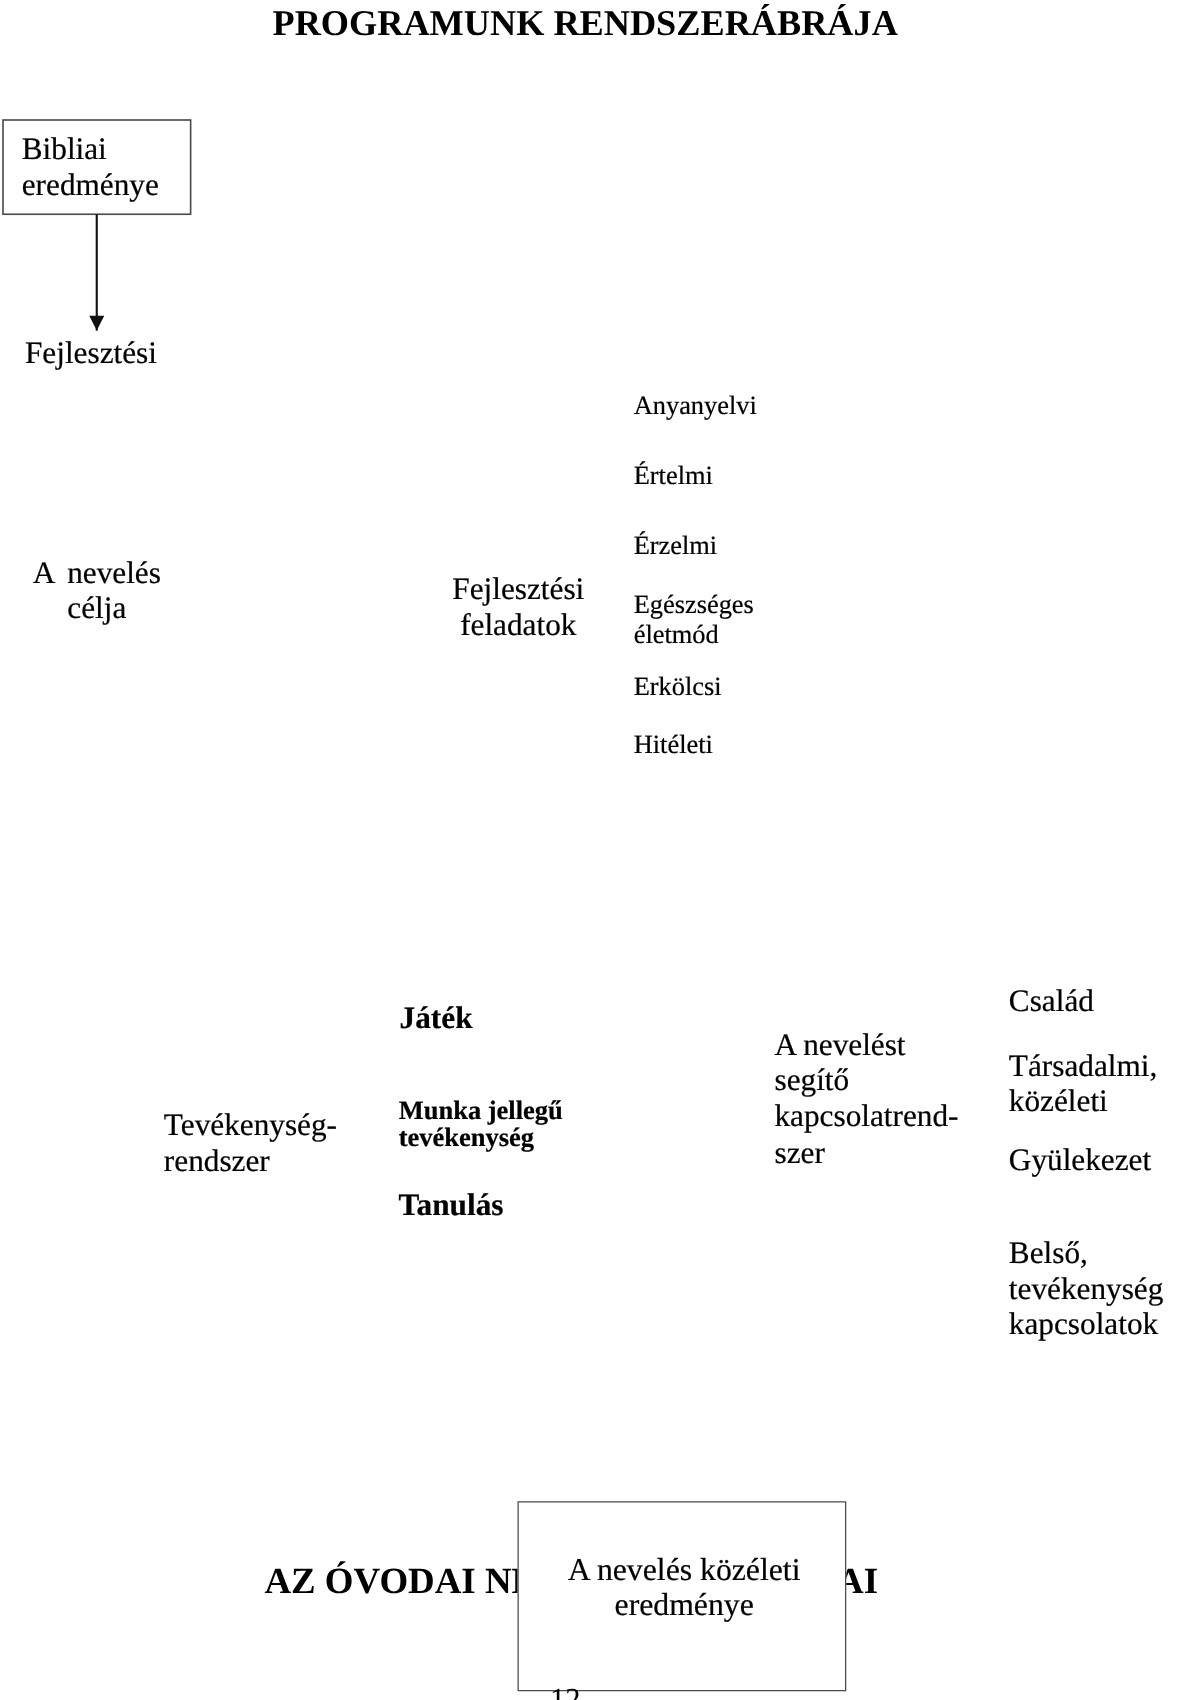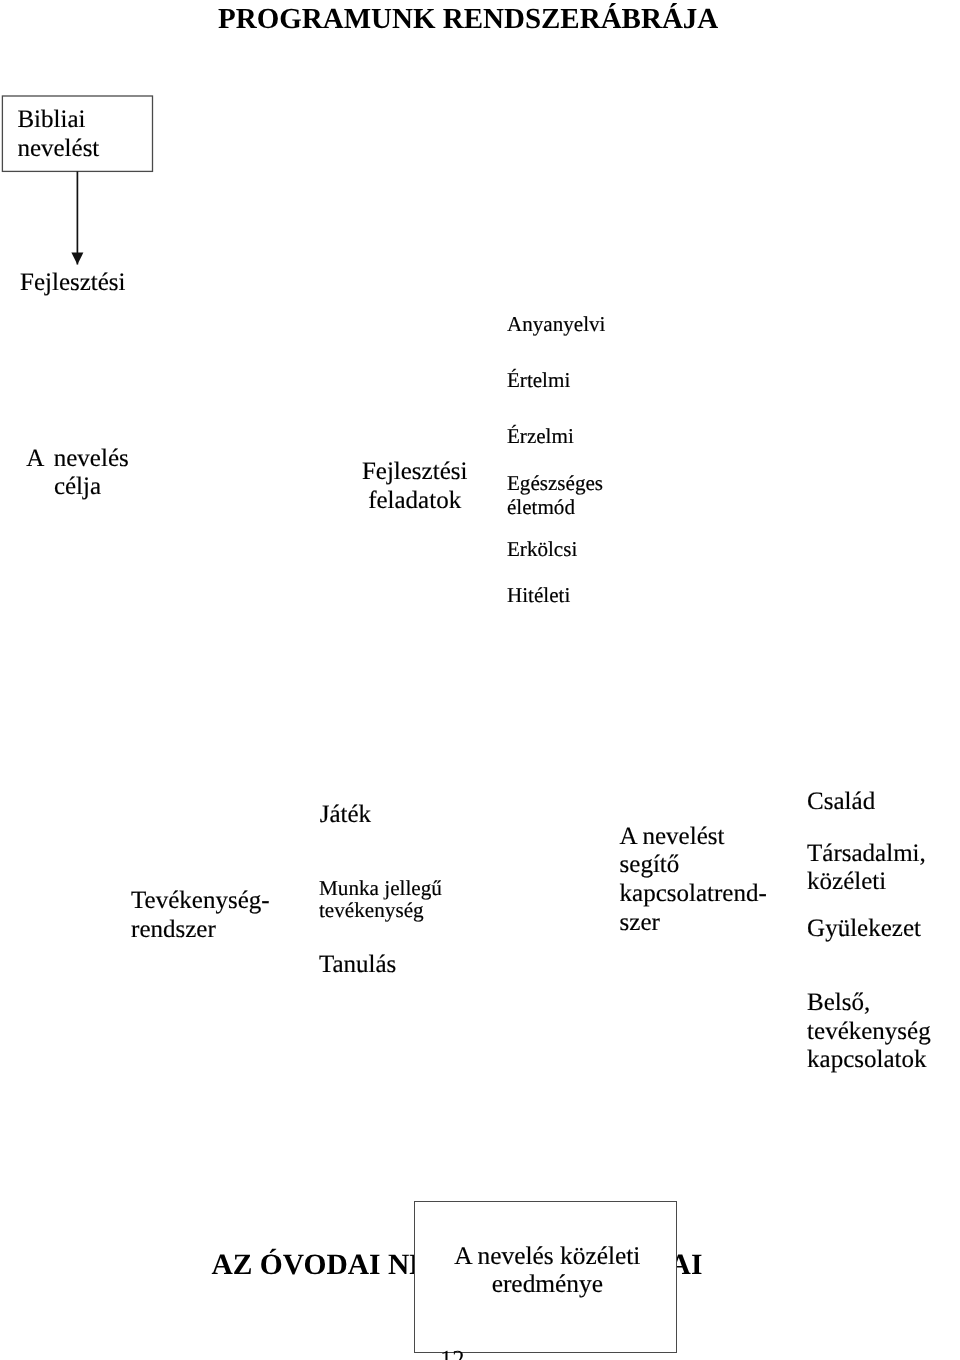--- a/index.html
+++ b/index.html
@@ -47,21 +47,21 @@
   .fr1 .lbl{top:9.6px;}
   .fr2 .lbl{top:9.0px;}
   .fr3 .lbl{top:9.8px;}
   .fr4 .lbl{top:9.7px;}
   .fr5 .lbl{top:9.0px;}
   .fr6 .lbl{top:9.3px;}
 
   
   .b-tev-left{left:114.5px;top:789.6px;width:187.6px;height:225.8px;}
   .b-tev-left .lbl{left:16.6px;top:97.7px;}
-  .tr{left:302.1px;width:169.3px;}
+  .tr{left:302.1px;width:169.3px;font-weight:bold;}
   .tr1{top:789.6px;height:75px;}
   .tr2{top:864.6px;height:74.8px;}
   .tr3{top:939.4px;height:76px;}
   .tr1 .lbl{left:17.6px;top:11.8px;}
   .tr2 .lbl{left:16.9px;top:12.1px;}
   .tr3 .lbl{left:16.8px;top:11.5px;}
 
   
   .b-kap-left{left:602.3px;top:751.9px;width:187.5px;height:338.4px;}
   .b-kap-left .lbl{left:17.3px;top:70.8px;}
@@ -179,21 +179,21 @@
               </polygon>
             </polygon>
           </polygon>
         </polygon>
       </g>
   </svg>
 
   
   <div class="box b-bibliai">
     <div class="lbl l-big">Bibliai
-nevelést</div>
+eredménye</div>
   </div>
 
   <div class="box b-gyermek">
     <div class="lbl l-big">Fejlesztési</div>
   </div>
 
   <div class="box b-celja">
     <div class="lbl l-big c">A nevelés
 célja</div>
   </div>

